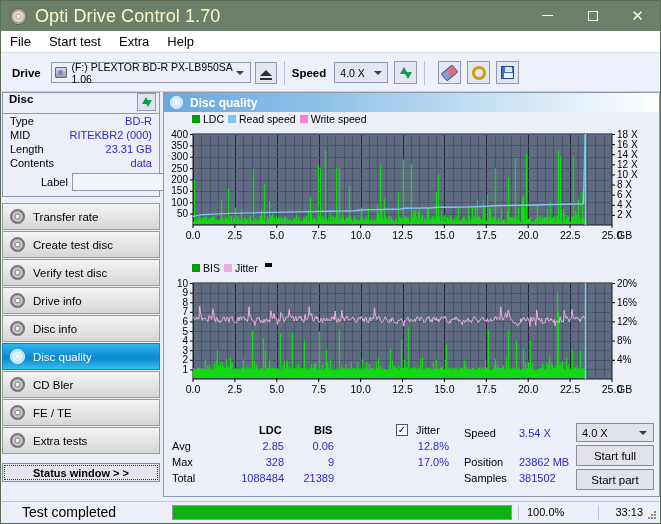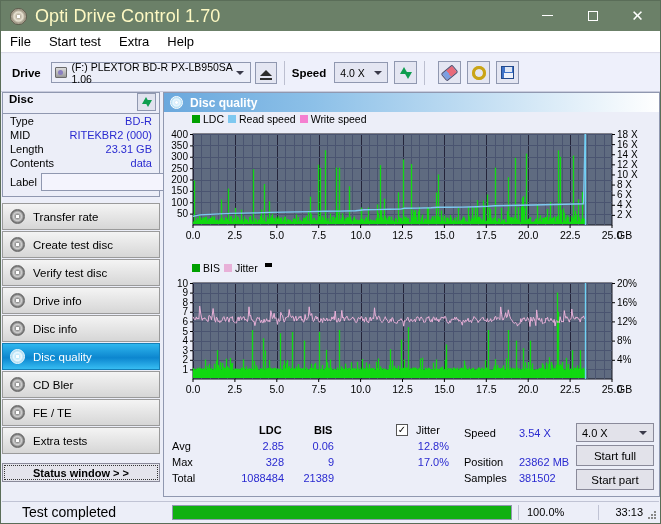--- a/index.html
+++ b/index.html
@@ -108,21 +108,21 @@
   #disc-box { border:1px solid #9098b0; background:#eceef8; }
   #disc-head {
     height:21px; display:flex; justify-content:space-between;
     border-bottom:1px solid #9098b0; padding:0 3px 0 6px; background:#eceef8;
   }
   #disc-head-title { font-weight:bold; font-size:11.5px; }
   #disc-refresh-btn{ width:19px;height:18px;background:#e0e2ee;border:1px solid #9098b0;display:flex;align-items:center;justify-content:center;}
   .disc-row { display:flex; justify-content:space-between; padding:1px 7px 1px 7px; font-size:11px; }
   .disc-row .k { color:#000; }
   .disc-row .v { color:#2a2ad0; }
-  #label-row { display:flex; align-items:center; padding:2px 4px 4px 7px; gap:4px; }
+  #label-row { display:flex; align-items:center; padding:2px 4px 4px 7px; gap:4px;margin-left:31px; }
   #label-input {
     flex:1; height:18px; background:#f4f4fd; border:1px solid #9098b0;
   }
   #label-disc-btn{width:22px;height:20px;background:#e0e2ee;border:1px solid #9098b0;display:flex;align-items:center;justify-content:center;}
   .ydisc{width:14px;height:14px;border-radius:50%;background:radial-gradient(circle,#fff 0 14%,#cfc45a 16%,#efe79a 48%,#b9ad46 72%,#e8e08e 100%);border:1px solid #8a8040;}
 
   #navlist { margin-top:6px; }
   .nav-btn {
     height:27px; margin-top:1px;
     display:flex; align-items:center;

